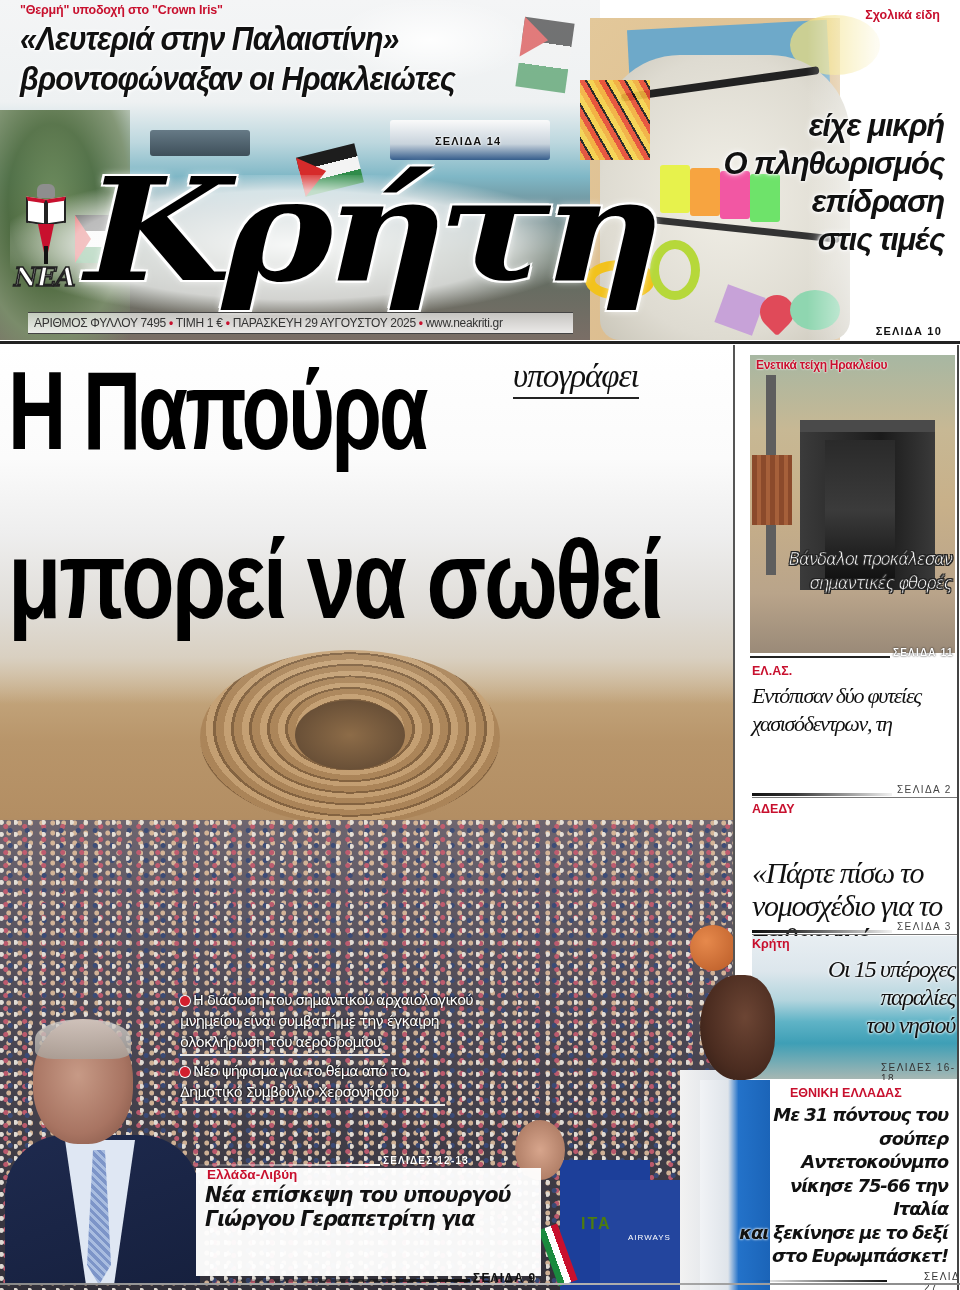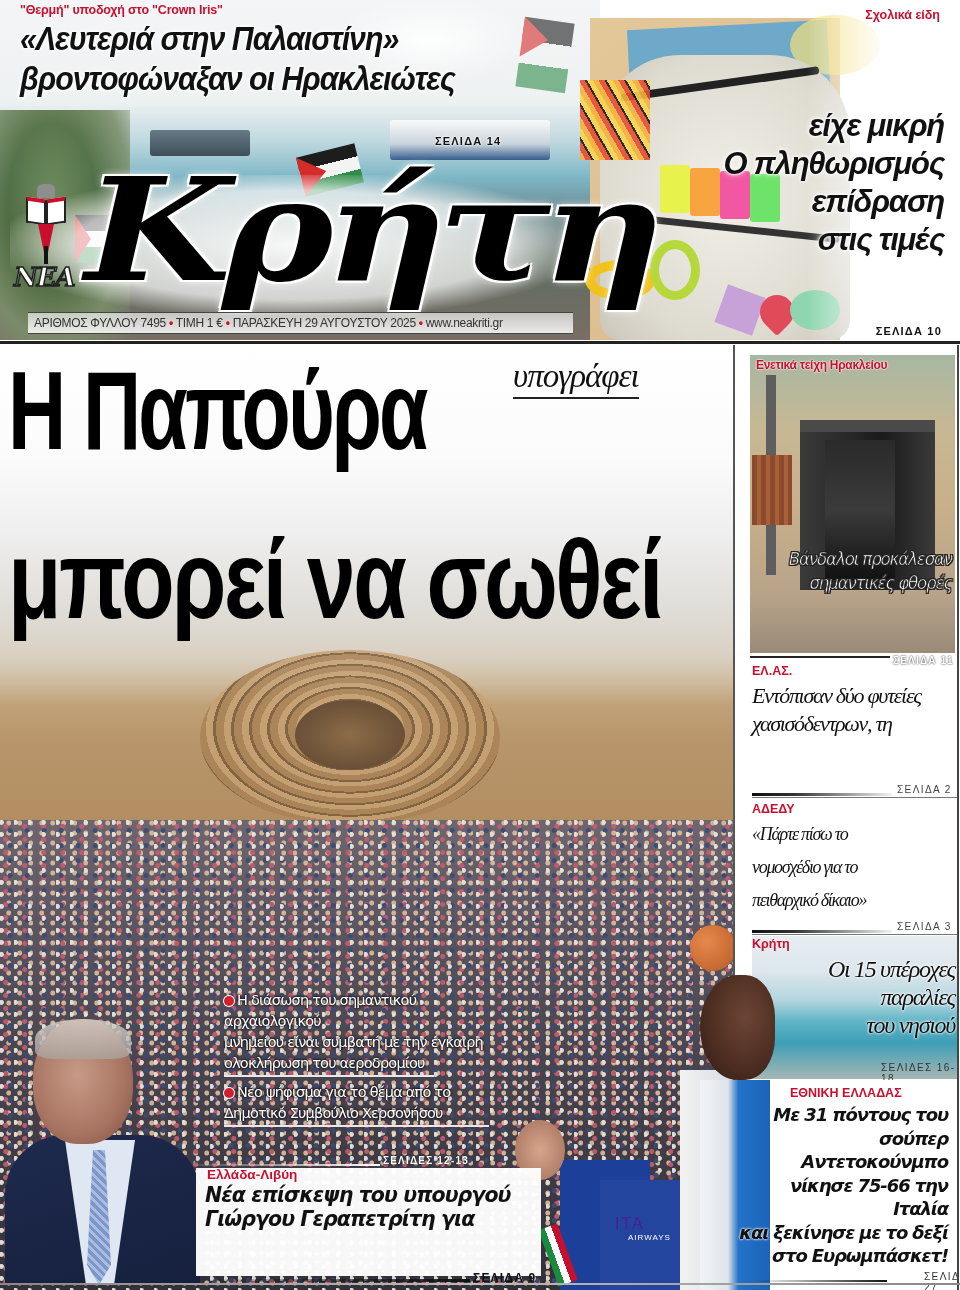--- a/index.html
+++ b/index.html
@@ -104,21 +104,21 @@
     color:#000; letter-spacing: -4px; transform: scaleX(0.72); transform-origin: left top; white-space: nowrap; }
   #main-headline-2 { left: 8px; top: 520px; font-family: "Liberation Sans", sans-serif; font-weight: 700; font-size: 112px; line-height: 120px;
     color:#000; letter-spacing: -3px; transform: scaleX(0.78); transform-origin: left top; white-space: nowrap; }
   #main-sidebar { left: 513px; top: 358px; width: 200px; }
   #main-sidebar .ln { display: block; font-family: "Liberation Serif", serif; font-style: italic; font-size: 33px; line-height: 37px; color:#111; letter-spacing: -1px;
     border-bottom: 2px solid #222; padding-bottom: 2px; margin-bottom: 6px; width: max-content; }
 
   
   #main-bullets { left: 180px; top: 990px; width: 330px; }
   .bullet { position: relative; color: #fff; font-family: "DejaVu Sans", sans-serif; font-size: 14.5px; line-height: 21px; letter-spacing: -0.8px; margin-bottom: 8px;
-    text-shadow: 0 0 3px #000, 0 0 2px #000; margin-left: 44px; }
+    text-shadow: 0 0 3px #000, 0 0 2px #000; }
   .bullet .dot { display:inline-block; width: 10px; height: 10px; border-radius: 50%; background:#d21f2e; margin-right: 3px; vertical-align: -1px; box-shadow: 0 0 0 1px #fff; }
   .bullet .under { position:absolute; left: 0; bottom: -3px; height: 2px; background: #e8e8e8; }
   #main-bullets-page { left: 383px; top: 1155px; color:#fff; text-shadow: 0 0 2px #000; }
   #main-bullets-rule { left: 180px; top: 1164px; width: 200px; height: 2px; background: linear-gradient(90deg, rgba(255,255,255,0), #fff); }
 
   
   #minister { left: 5px; top: 1015px; width: 195px; height: 270px; overflow: hidden; }
   #minister .face { position:absolute; left: 28px; top: 4px; width: 100px; height: 125px; border-radius: 48% 48% 45% 45%; background: radial-gradient(ellipse at 45% 45%, #c79a86 0%, #a87462 60%, #7a4e40 100%); }
   #minister .hair { position:absolute; left: 30px; top: 4px; width: 96px; height: 40px; border-radius: 50% 50% 20% 20%; background: linear-gradient(#d8d4cf, #a8a39c); opacity:.8; }
   #minister .suit { position:absolute; left: 0; top: 120px; width: 195px; height: 150px; background: linear-gradient(160deg,#1e2a4e,#16203e); border-radius: 60px 60px 0 0; }
@@ -132,52 +132,52 @@
     letter-spacing: -0.9px; color:#111; }
   #libya-page { left: 473px; top: 1271px; font-size: 12px; }
   #libya-rule { left: 200px; top: 1279px; width: 270px; height: 3px; background: linear-gradient(90deg, rgba(0,0,0,0), #111); }
   #bb-ball { left: 690px; top: 925px; width: 46px; height: 46px; border-radius: 50%; background: radial-gradient(circle at 35% 35%, #e6894c, #b85a26); }
   #bb-player1 { left: 740px; top: 1000px; width: 50px; height: 60px; border-radius: 50%; background: radial-gradient(#6b4634,#3a251c); }
   #bb-jersey-white { left: 680px; top: 1070px; width: 70px; height: 220px; background: linear-gradient(90deg,#f2f2f2,#cfd6e0); }
   #bb-jersey-blue1 { left: 560px; top: 1160px; width: 90px; height: 130px; background: #1c3f9a; }
   #bb-jersey-blue2 { left: 600px; top: 1180px; width: 80px; height: 110px; background: #23459e; }
   #bb-italy-stripe { left: 548px; top: 1225px; width: 20px; height: 60px; background: linear-gradient(90deg,#1a8a3e 0 33%,#fff 33% 66%,#c8102e 66%); transform: rotate(-20deg); }
   #bb-head2 { left: 515px; top: 1120px; width: 50px; height: 60px; border-radius: 50%; background: radial-gradient(#d7a58c,#a27059); }
-  #bb-ita { left: 615px; top: 1215px; color: #4c1d95; font-weight: 400; font-size: 16px; letter-spacing: 2px; }
+  #bb-ita { left: 581px; top: 1215px; color: #4d7c0f; font-weight: 700; font-size: 16px; letter-spacing: 2px; }
   #bb-airways { left: 628px; top: 1233px; color: #fff; font-size: 8px; letter-spacing: 1px; }
 
   
   #right-col { left: 735px; top: 345px; width: 225px; height: 945px; background: #fff; }
   #rc-border { left: 957px; top: 345px; width: 2px; height: 945px; background: #444; }
 
   #vandal-photo { left: 750px; top: 355px; width: 205px; height: 298px;
     background: linear-gradient(180deg, #a7b7a2 0%, #c7b894 25%, #c8b089 50%, #b9a48a 80%, #9a8a78 100%); }
   #vandal-post { left: 766px; top: 375px; width: 10px; height: 200px; background:#5e5e5e; }
   #vandal-bin { left: 752px; top: 455px; width: 40px; height: 70px; background: repeating-linear-gradient(90deg,#8b4a2b 0 5px,#a6603a 5px 9px); }
   #vandal-cabinet { left: 800px; top: 420px; width: 135px; height: 170px; background: linear-gradient(90deg,#3b3b3b,#262626 40%,#1a1a1a 60%,#3a3a3a); border-top: 12px solid #4a4a4a; }
   #vandal-inner { left: 825px; top: 440px; width: 70px; height: 140px; background: linear-gradient(180deg,#2a2a2a,#3b3b3b 50%,#111); }
   #vandal-kicker { left: 756px; top: 358px; font-size: 12px; letter-spacing: -0.3px; text-shadow: 0 0 2px #fff, 0 0 2px #fff; }
   #vandal-headline { left: 752px; top: 547px; width: 200px; text-align: right; font-family: "DejaVu Sans", sans-serif; font-style: italic; font-size: 17.5px; line-height: 24px;
     letter-spacing: -1.2px; color: #fff; -webkit-text-stroke: 0.6px #222; text-shadow: 1px 1px 0 #222, -1px 1px 0 #222, 1px -1px 0 #222, -1px -1px 0 #222; transform: scaleX(0.95); transform-origin: right; }
-  #vandal-page { left: 893px; top: 647px; font-size: 10px; color:#fff; text-shadow: 0 0 2px #000; margin-top: 8px; }
+  #vandal-page { left: 893px; top: 647px; font-size: 10px; color:#fff; text-shadow: 0 0 2px #000; }
   #vandal-rule { left: 750px; top: 656px; width: 140px; height: 2px; background:#222; }
 
   .rc-kicker { font-size: 12.5px; }
   .rc-head { font-family: "Liberation Serif", serif; font-style: italic; font-size: 22px; line-height: 28px; color:#111; letter-spacing: -1.3px; }
   .rc-page { font-size: 10px; color:#444; font-weight: 400; letter-spacing: 1.4px; }
   .rc-rule { height: 3px; background: linear-gradient(90deg, #111, #333 30%, rgba(0,0,0,0.05)); }
 
   #elas-kicker { left: 752px; top: 664px; }
   #elas-headline { left: 752px; top: 682px; width: 205px; }
   #elas-rule { left: 752px; top: 793px; width: 140px; }
   #elas-page { left: 897px; top: 784px; }
   #elas-sep { left: 752px; top: 797px; width: 205px; height: 1px; background:#777; }
 
   #adedy-kicker { left: 752px; top: 802px; }
-  #adedy-headline { left: 752px; top: 818px; width: 205px; font-size: 18px; line-height: 33px; font-style: italic; }
+  #adedy-headline { left: 752px; top: 856px; width: 205px; font-size: 30px; line-height: 33px; font-style: italic; }
   #adedy-rule { left: 752px; top: 930px; width: 140px; }
   #adedy-page { left: 897px; top: 921px; }
   #adedy-sep { left: 752px; top: 934px; width: 205px; height: 1px; background:#777; }
 
   #crete-photo { left: 752px; top: 936px; width: 205px; height: 143px;
     background: linear-gradient(180deg, #e8eef2 0%, #dce6ec 25%, #b3d5de 45%, #5fb3c6 60%, #3e9fb6 75%, #a6b7b3 100%); }
   #crete-kicker { left: 752px; top: 937px; }
   #crete-headline { left: 752px; top: 955px; width: 203px; text-align: right; font-family: "Liberation Serif", serif; font-style: italic; font-size: 24px; line-height: 28px;
     letter-spacing: -1.3px; color:#111; text-shadow: 0 0 3px #fff, 0 0 3px #fff; }
   #crete-page { left: 881px; top: 1062px; color:#333; }

